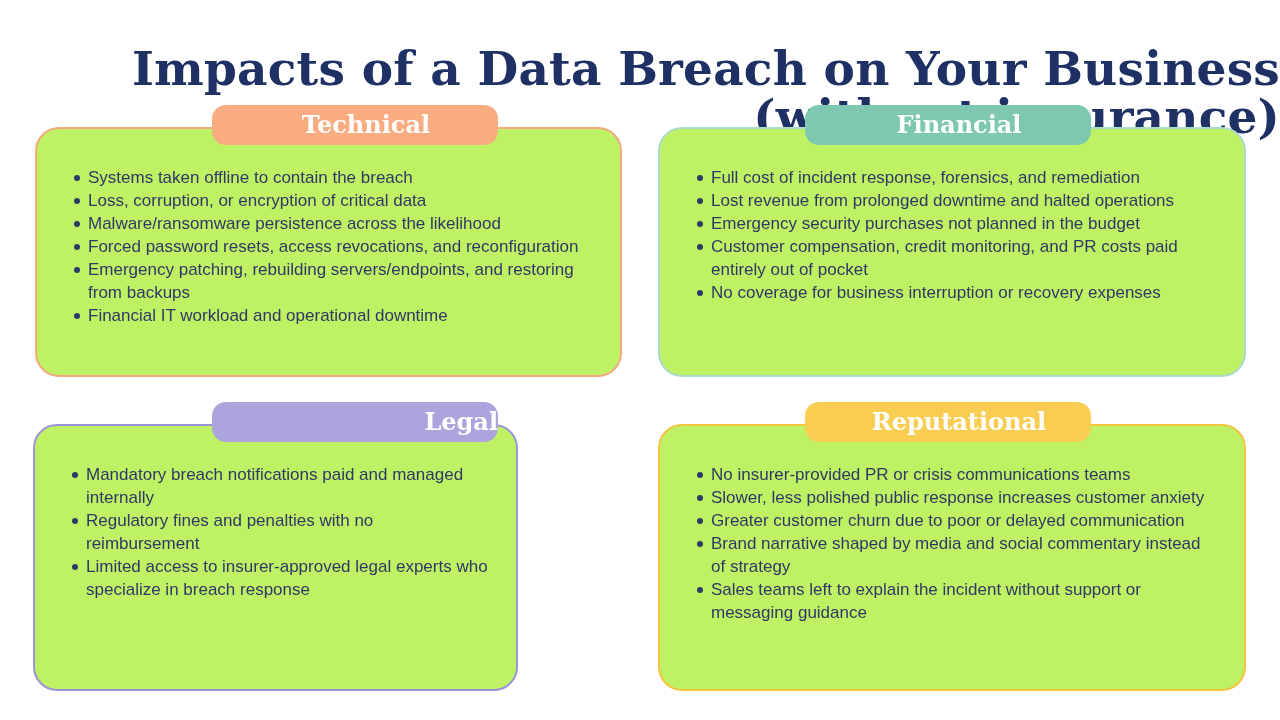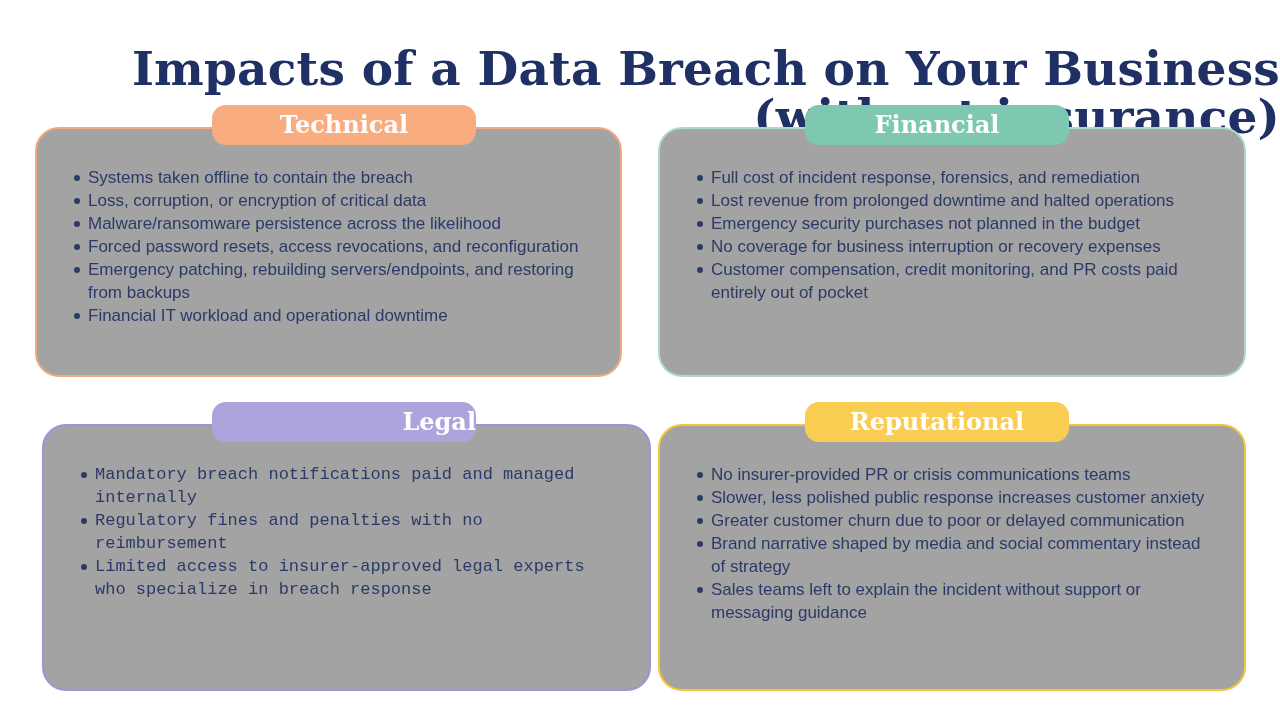--- a/index.html
+++ b/index.html
@@ -16,40 +16,41 @@
     text-align: right;
     font-family: "DejaVu Serif", "Liberation Serif", serif;
     font-weight: bold;
     font-size: 47px;
     line-height: 48px;
     color: var(--title-text, #1F3164);
     letter-spacing: 0.2px;
   }
   .card {
     position: absolute;
-    background: #a3a3a3;
+    background: #bef264;
     border-radius: 24px;
     border: 2px solid #ccc;
     box-sizing: border-box;
   }
   #card-technical    { left: 35px;  top: 127px; width: 587px; height: 250px; border-color: var(--technical-border); }
   #card-financial    { left: 658px; top: 127px; width: 588px; height: 250px; border-color: var(--financial-border); }
-  #card-legal        { left: 42px;  top: 424px; width: 609px; height: 267px; border-color: var(--legal-border); font-family: Liberation Mono, monospace; }
+  #card-legal        { left: 33px;  top: 424px; width: 485px; height: 267px; border-color: var(--legal-border); }
   #card-reputational { left: 658px; top: 424px; width: 588px; height: 267px; border-color: var(--reputational-border); }
   .pill {
     position: absolute;
     width: 264px; height: 40px;
     border-radius: 14px;
     text-align: center;
     line-height: 40px;
     font-family: "DejaVu Serif", "Liberation Serif", serif;
     font-weight: bold;
     font-size: 24px;
     color: var(--header-text, #fff);
     z-index: 2;
+    padding-left: 22px;
   }
   #pill-technical    { left: 212px; top: 105px; background: var(--technical-header); }
   #pill-financial    { left: 805px; top: 105px; background: var(--financial-header); }
   #pill-legal        { left: 212px; top: 402px; background: var(--legal-header); text-align: right; }
   #pill-reputational { left: 805px; top: 402px; background: var(--reputational-header); }
   .card ul {
     margin: 0;
     padding: 37px 26px 0 51px;
     list-style: none;
     max-width: 505px;
@@ -88,22 +89,22 @@
     <li>Emergency patching, rebuilding servers/endpoints, and restoring from backups</li>
     <li>Financial IT workload and operational downtime</li>
   </ul>
 </section>
 
 <section class="card" id="card-financial">
   <ul>
     <li>Full cost of incident response, forensics, and remediation</li>
     <li>Lost revenue from prolonged downtime and halted operations</li>
     <li>Emergency security purchases not planned in the budget</li>
+    <li>Customer compensation, credit monitoring, and PR costs paid entirely out of pocket</li>
     <li>No coverage for business interruption or recovery expenses</li>
-    <li>Customer compensation, credit monitoring, and PR costs paid entirely out of pocket</li>
   </ul>
 </section>
 
 <section class="card" id="card-legal">
   <ul>
     <li>Mandatory breach notifications paid and managed internally</li>
     <li>Regulatory fines and penalties with no reimbursement</li>
     <li>Limited access to insurer-approved legal experts who specialize in breach response</li>
   </ul>
 </section>

